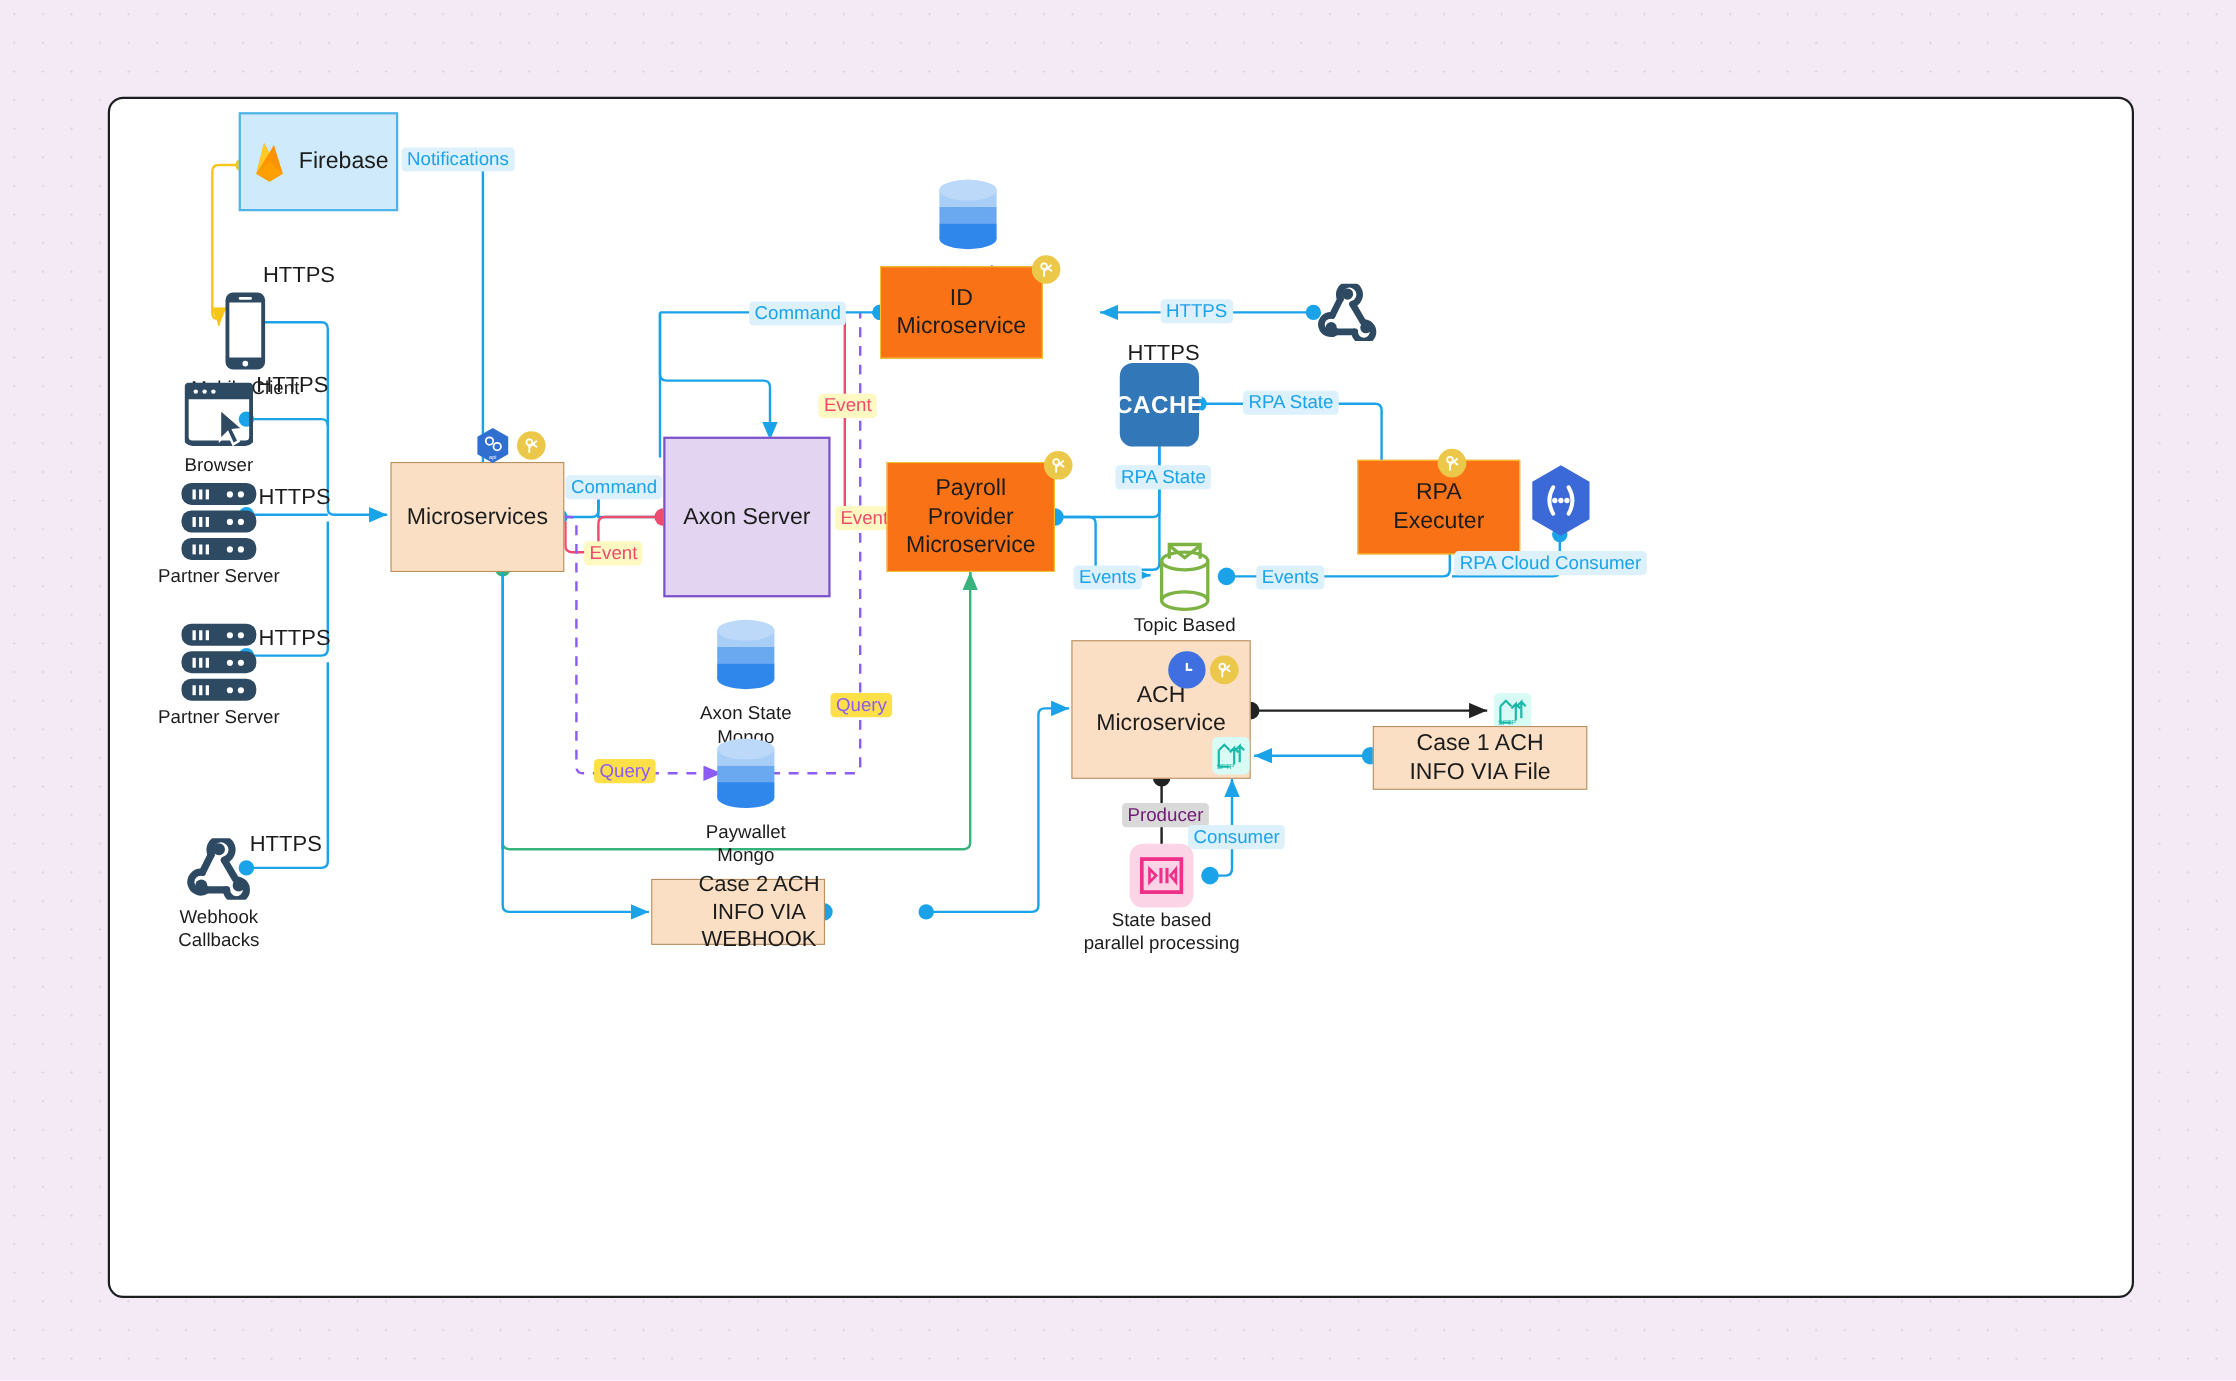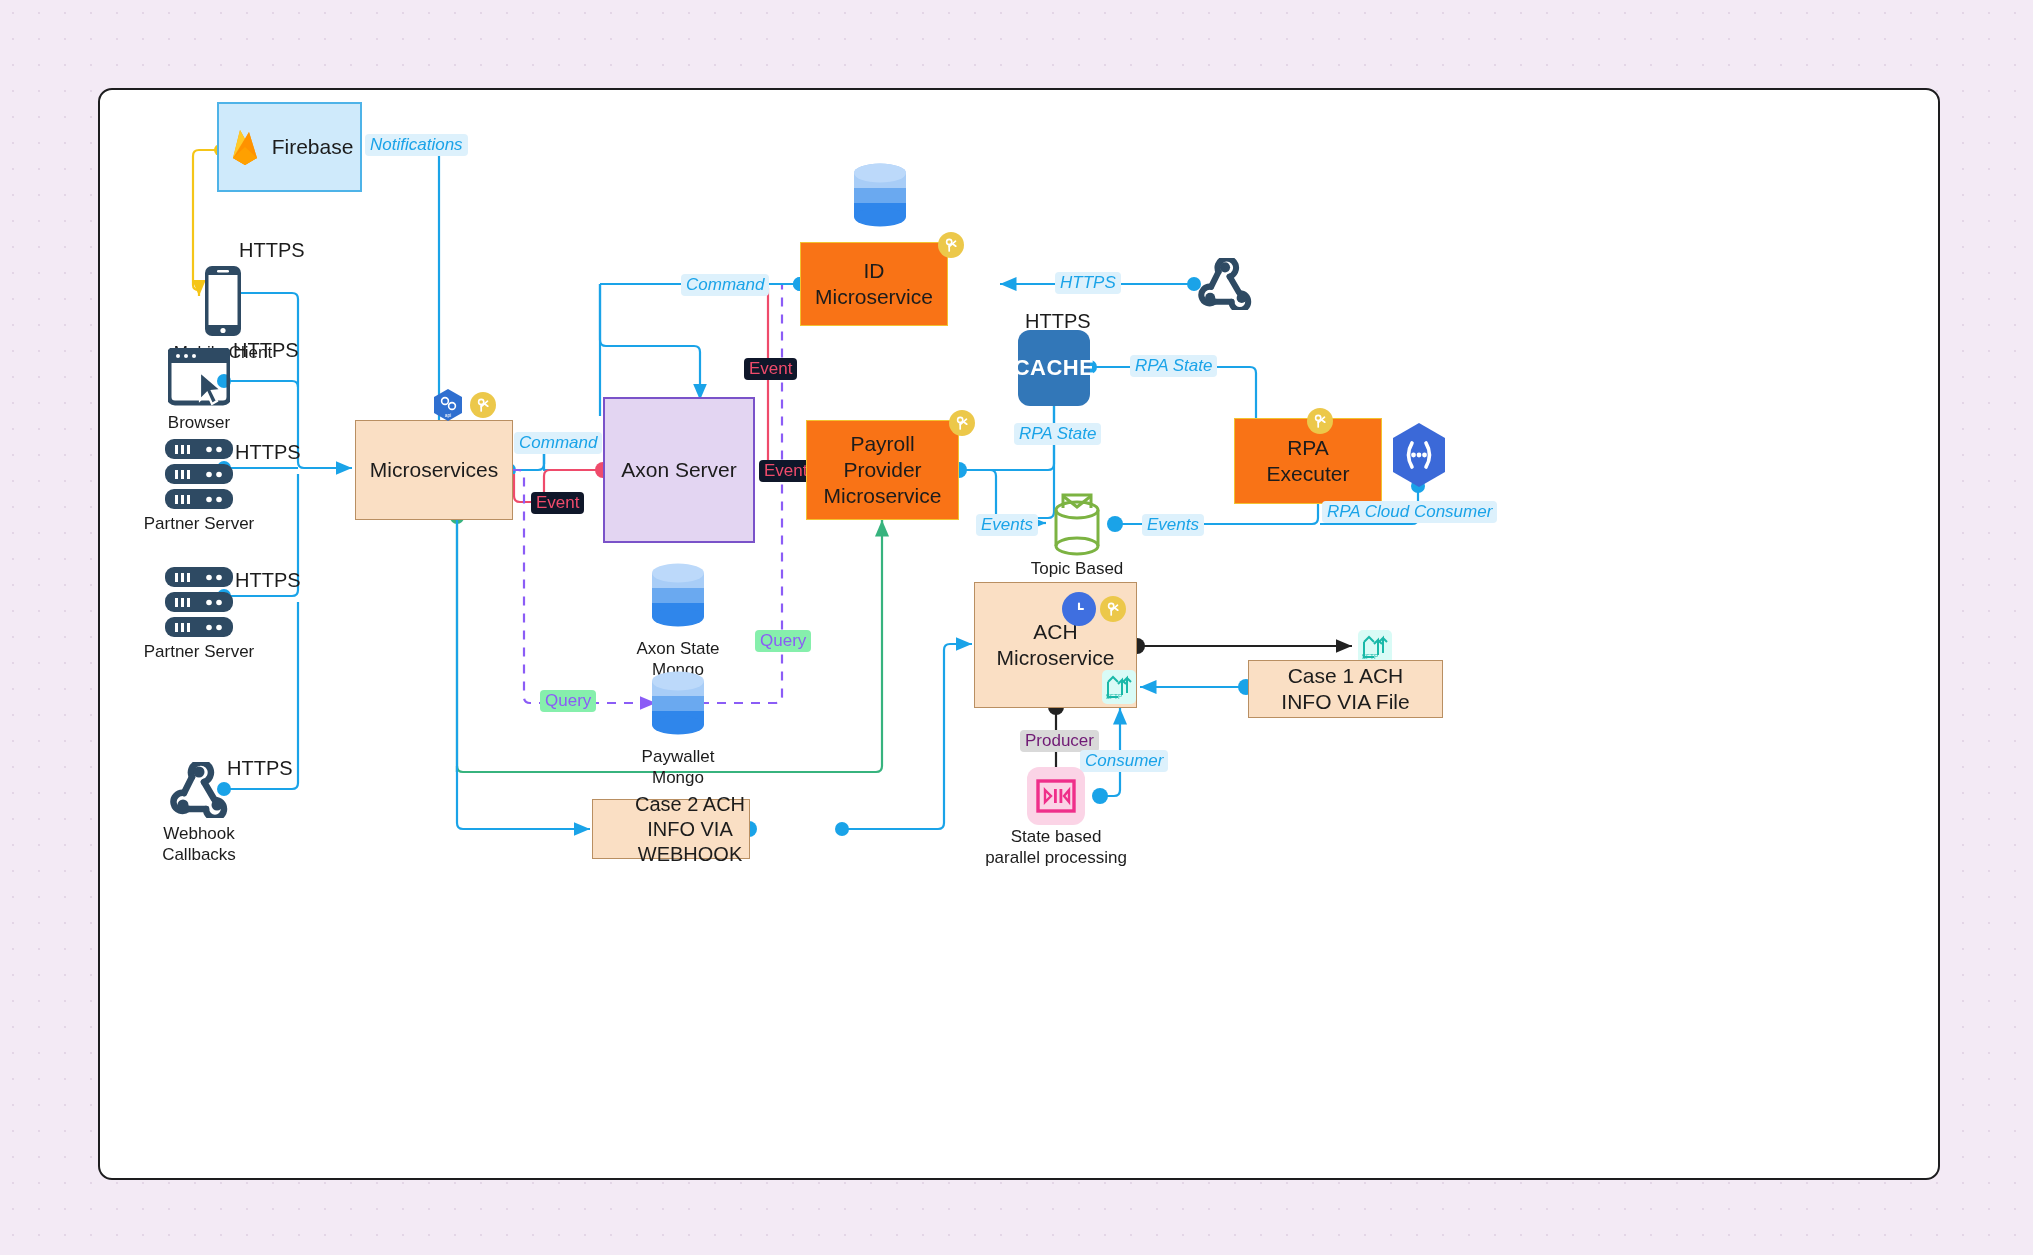--- a/index.html
+++ b/index.html
@@ -23,23 +23,23 @@
   .box{
     display:flex;align-items:center;justify-content:center;text-align:center;
     font-size:21px;color:#1c1c1c;line-height:1.25;box-sizing:border-box;
   }
   .box-orange{background:#fadfc4;border:1.6px solid #b98f62;}
   .box-yellow{background:#f97316;border:1.8px solid #f2c230;}
   .box-purple{background:#e3d5f2;border:2px solid #7a52c9;}
   .box-blue{background:#cfeafb;border:2px solid #4eb3e8;}
   
   .lbl{position:absolute;font-size:17px;white-space:nowrap;border-radius:4px;padding:1px 5px;}
-  .lbl-cy{color:#1aa3e8;background:#ddf1fc;font-style:italic;}
-  .lbl-red{color:#ef4b6b;background:#0f172a;}
-  .lbl-pur{color:#8b5cf6;background:#86efac;}
+  .lbl-cy{color:#1aa3e8;background:#ddf1fc;}
+  .lbl-red{color:#ef4b6b;background:#fef9c3;}
+  .lbl-pur{color:#8b5cf6;background:#fde047;}
   .lbl-gray{color:#701a75;background:#d9d9d9;}
   .lbl-plain{color:#1c1c1c;background:transparent;font-size:20px;}
   
   .cap{position:absolute;font-size:17px;color:#1c1c1c;text-align:center;line-height:1.25;white-space:pre-line;}
   
   .badge{position:absolute;border-radius:50%;display:flex;align-items:center;justify-content:center;}
   .badge-yellow{background:#ecc84a;}
   .badge-blueclock{background:#3f6fe0;}
   .cache-tile{background:#3277b8;border-radius:12px;display:flex;align-items:center;justify-content:center;
     color:#fff;font-size:22px;font-weight:700;letter-spacing:.5px;}

